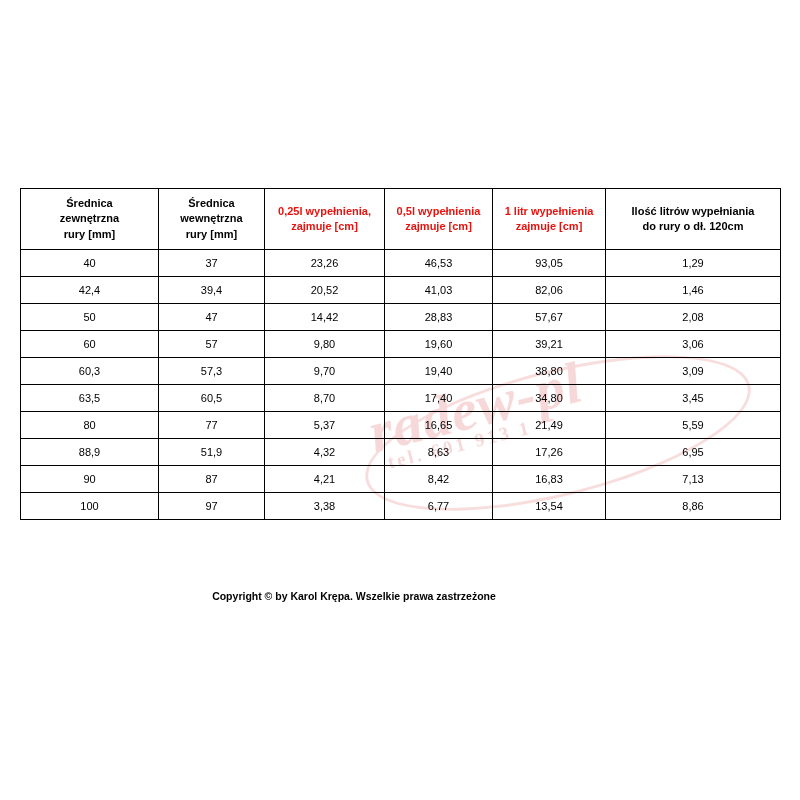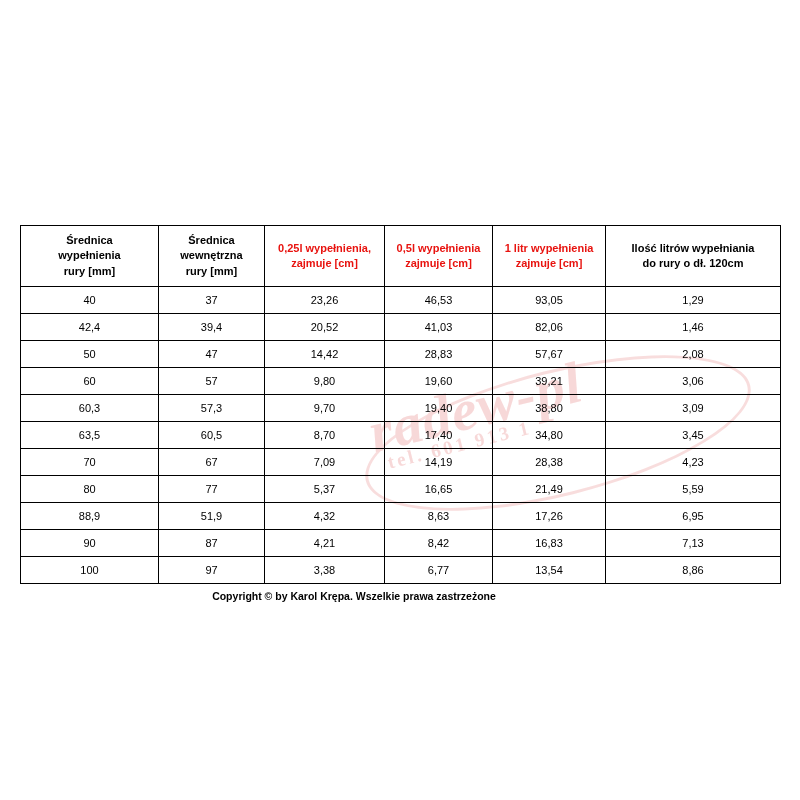--- a/index.html
+++ b/index.html
@@ -71,21 +71,20 @@
     left: 20px;
     top: 188px;
     width: 760px;
     z-index: 10;
   }
   table {
     border-collapse: collapse;
     width: 760px;
     table-layout: fixed;
     background: transparent;
-    margin-top: 37px;
   }
   td, th {
     border: 1px solid #000000;
     text-align: center;
     vertical-align: middle;
     font-size: 11px;
     color: #000000;
     padding: 0;
     background: transparent;
   }
@@ -138,21 +137,21 @@
           <col class="col2">
           <col class="col3">
         <col class="col4">
           <col class="col5">
           <col class="col6">
       </colgroup>
       <thead>
         <tr>
           <th>
             <span>Średnica</span><br>
-            <span>wypełnienia</span><br>
+            <span>zewnętrzna</span><br>
             <span>rury [mm]</span>
           </th>
           <th>
             <span>Średnica</span><br>
             <span>wewnętrzna</span><br>
             <span>rury [mm]</span>
           </th>
           <th class="hl-red">
             <span>0,25l wypełnienia,</span><br>
             <span>zajmuje [cm]</span>
@@ -214,28 +213,20 @@
           </tr>
           <tr>
             <td>63,5</td>
             <td>60,5</td>
             <td>8,70</td>
             <td>17,40</td>
             <td>34,80</td>
             <td>3,45</td>
           </tr>
           <tr>
-            <td>70</td>
-            <td>67</td>
-            <td>7,09</td>
-            <td>14,19</td>
-            <td>28,38</td>
-            <td>4,23</td>
-          </tr>
-          <tr>
             <td>80</td>
             <td>77</td>
             <td>5,37</td>
             <td>16,65</td>
             <td>21,49</td>
             <td>5,59</td>
           </tr>
           <tr>
             <td>88,9</td>
             <td>51,9</td>

